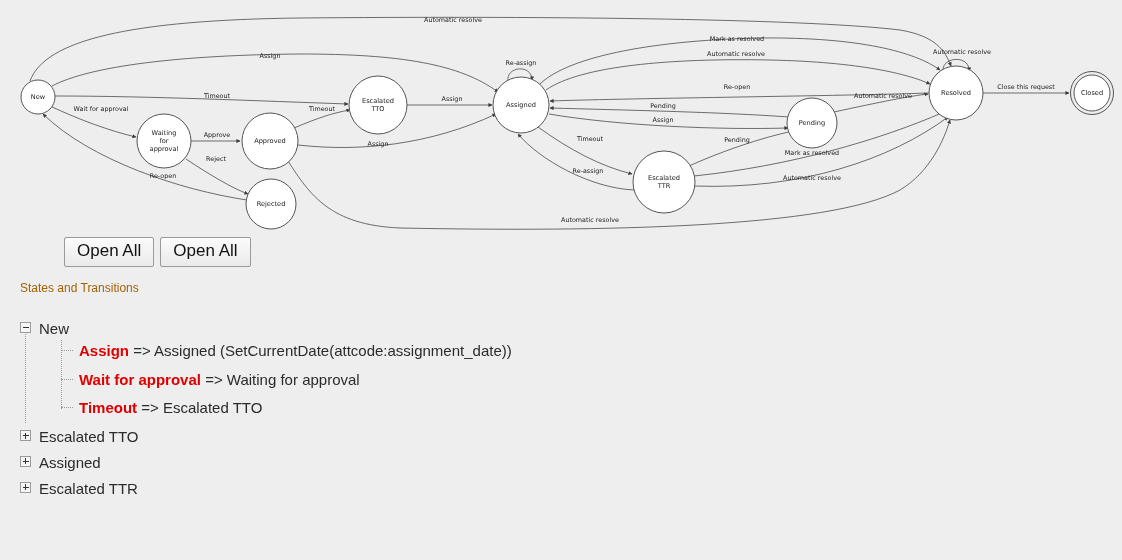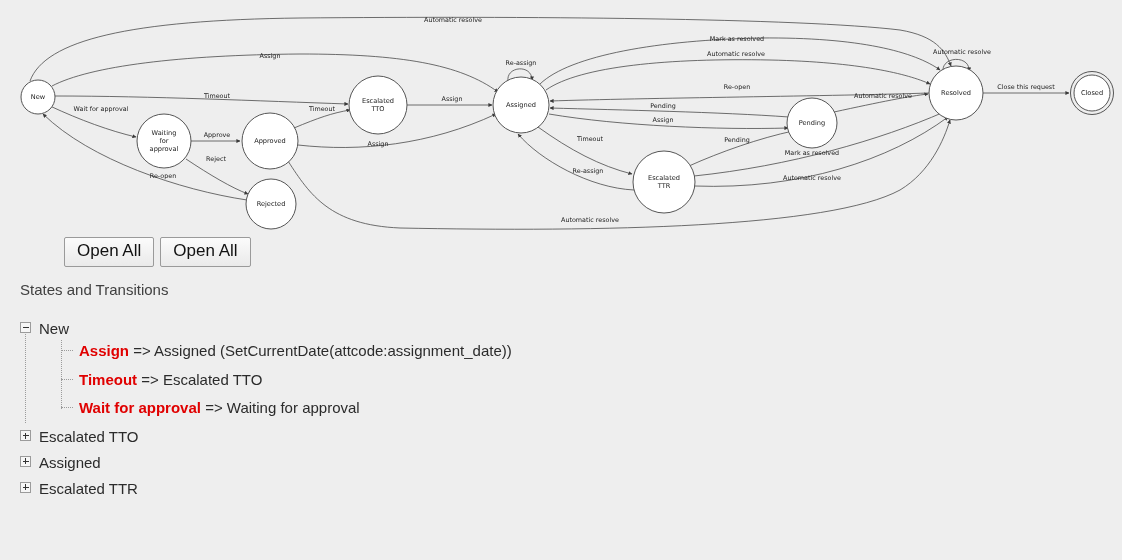--- a/index.html
+++ b/index.html
@@ -77,22 +77,22 @@
     padding: 3px 12px 5px 12px;
     line-height: 1.15;
     cursor: pointer;
   }
   
   #section-title {
     position: absolute;
     left: 20px;
     top: 281px;
     font-family: "Liberation Sans", sans-serif;
-    font-size: 15px;
-    color: #404040;
+    font-size: 12px;
+    color: #a16207;
   }
   
   #tree {
     position: absolute;
     left: 20px;
     top: 318px;
     width: 1090px;
     font-family: "Liberation Sans", sans-serif;
     font-size: 15px;
     color: #2b2b2b;
@@ -323,21 +323,21 @@
     <button class="ui-button">Open All</button>
     <button class="ui-button">Open All</button>
   </div>
 
   <div id="section-title">States and Transitions</div>
 
   <div id="tree">
       <div class="tree-root"><span class="toggle-box"></span><span class="tree-guide"></span><span class="root-label">New</span><div class="children">
           <span class="child-guide"></span>
           <div class="tree-leaf"><span class="trans-name">Assign</span><span class="arrow-op"> =&gt; </span><span class="target-state">Assigned</span><span class="actions"> (SetCurrentDate(attcode:assignment_date))</span></div>
+          <div class="tree-leaf"><span class="trans-name">Wait for approval</span><span class="arrow-op"> =&gt; </span><span class="target-state">Waiting for approval</span></div>
           <div class="tree-leaf"><span class="trans-name">Timeout</span><span class="arrow-op"> =&gt; </span><span class="target-state">Escalated TTO</span></div>
-          <div class="tree-leaf"><span class="trans-name">Wait for approval</span><span class="arrow-op"> =&gt; </span><span class="target-state">Waiting for approval</span></div>
         </div></div>
       <div class="tree-root"><span class="toggle-box plus"></span><span class="root-label">Escalated TTO</span></div>
       <div class="tree-root"><span class="toggle-box plus"></span><span class="root-label">Assigned</span></div>
       <div class="tree-root"><span class="toggle-box plus"></span><span class="root-label">Escalated TTR</span></div>
     </div>
 
 </div>
 
 </body></html>

